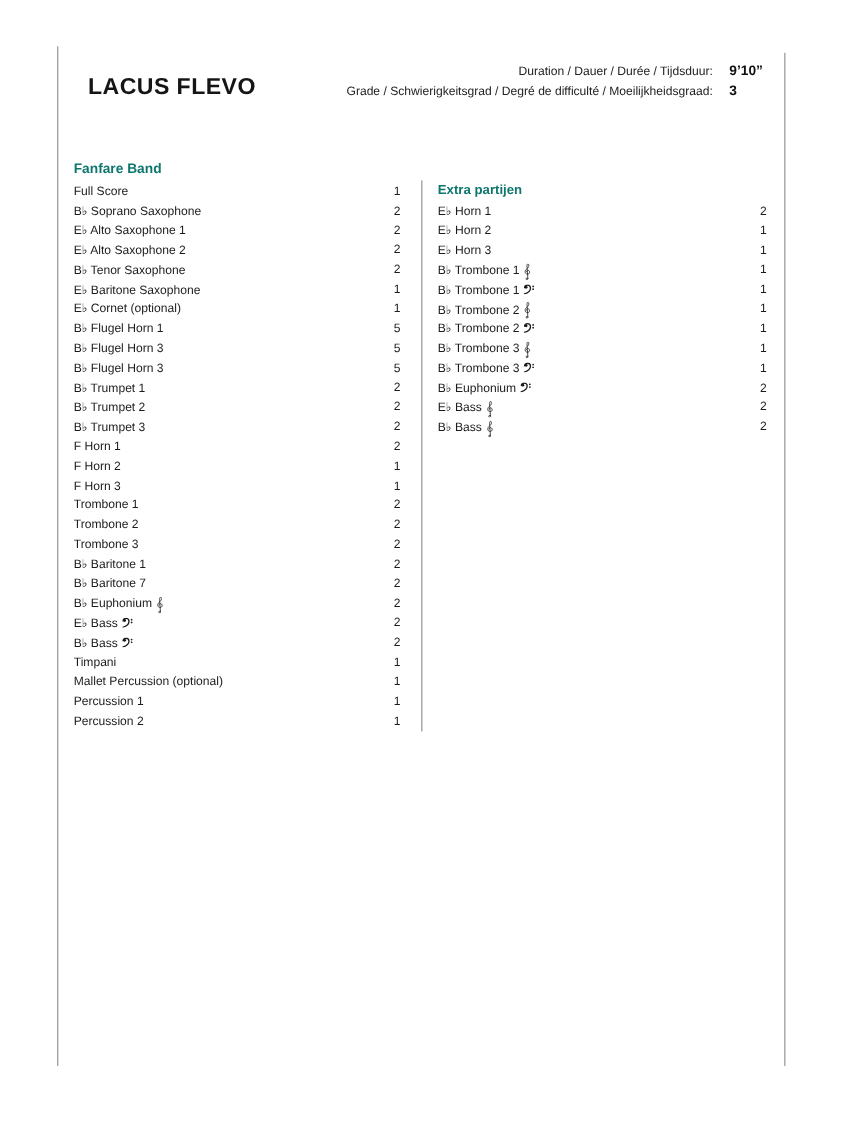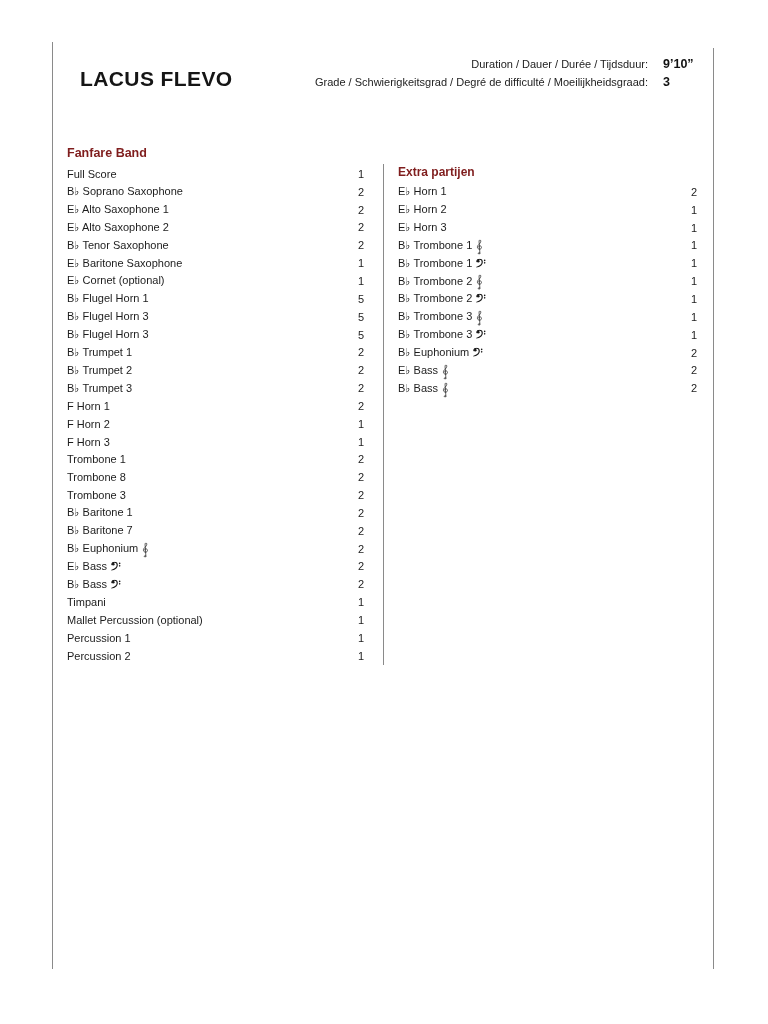--- a/index.html
+++ b/index.html
@@ -24,21 +24,21 @@
     display:flex;justify-content:flex-end;align-items:baseline;
     height:17.5px;font-size:11px;color:#222;gap:15px;
   }
   .meta-label{text-align:right;white-space:nowrap;}
   .meta-value{
     width:46px;margin-left:0;text-align:left;
     font-size:12.5px;font-weight:700;color:#111;white-space:nowrap;
   }
 
   .col-header{
-    position:absolute;margin:0;font-weight:700;color:#7f1d1d;
+    position:absolute;margin:0;font-weight:700;color:#0f766e;
   }
   .col-header-left{left:67px;top:146px;font-size:12.5px;}
   .col-header-right{left:398px;top:165px;font-size:12px;}
 
   .list{position:absolute;}
   .list-left{left:67px;top:165px;width:297px;}
   .list-right{left:398px;top:183px;width:299px;}
 
   .row{
     display:flex;align-items:center;justify-content:space-between;
@@ -189,21 +189,21 @@
   </div>
     <div class="row">
     <span class="name-wrap">
       <span>Trombone 1</span>
       <span class="clef-slot"></span>
     </span>
     <span class="count">2</span>
   </div>
     <div class="row">
     <span class="name-wrap">
-      <span>Trombone 8</span>
+      <span>Trombone 2</span>
       <span class="clef-slot"></span>
     </span>
     <span class="count">2</span>
   </div>
     <div class="row">
     <span class="name-wrap">
       <span>Trombone 3</span>
       <span class="clef-slot"></span>
     </span>
     <span class="count">2</span>

